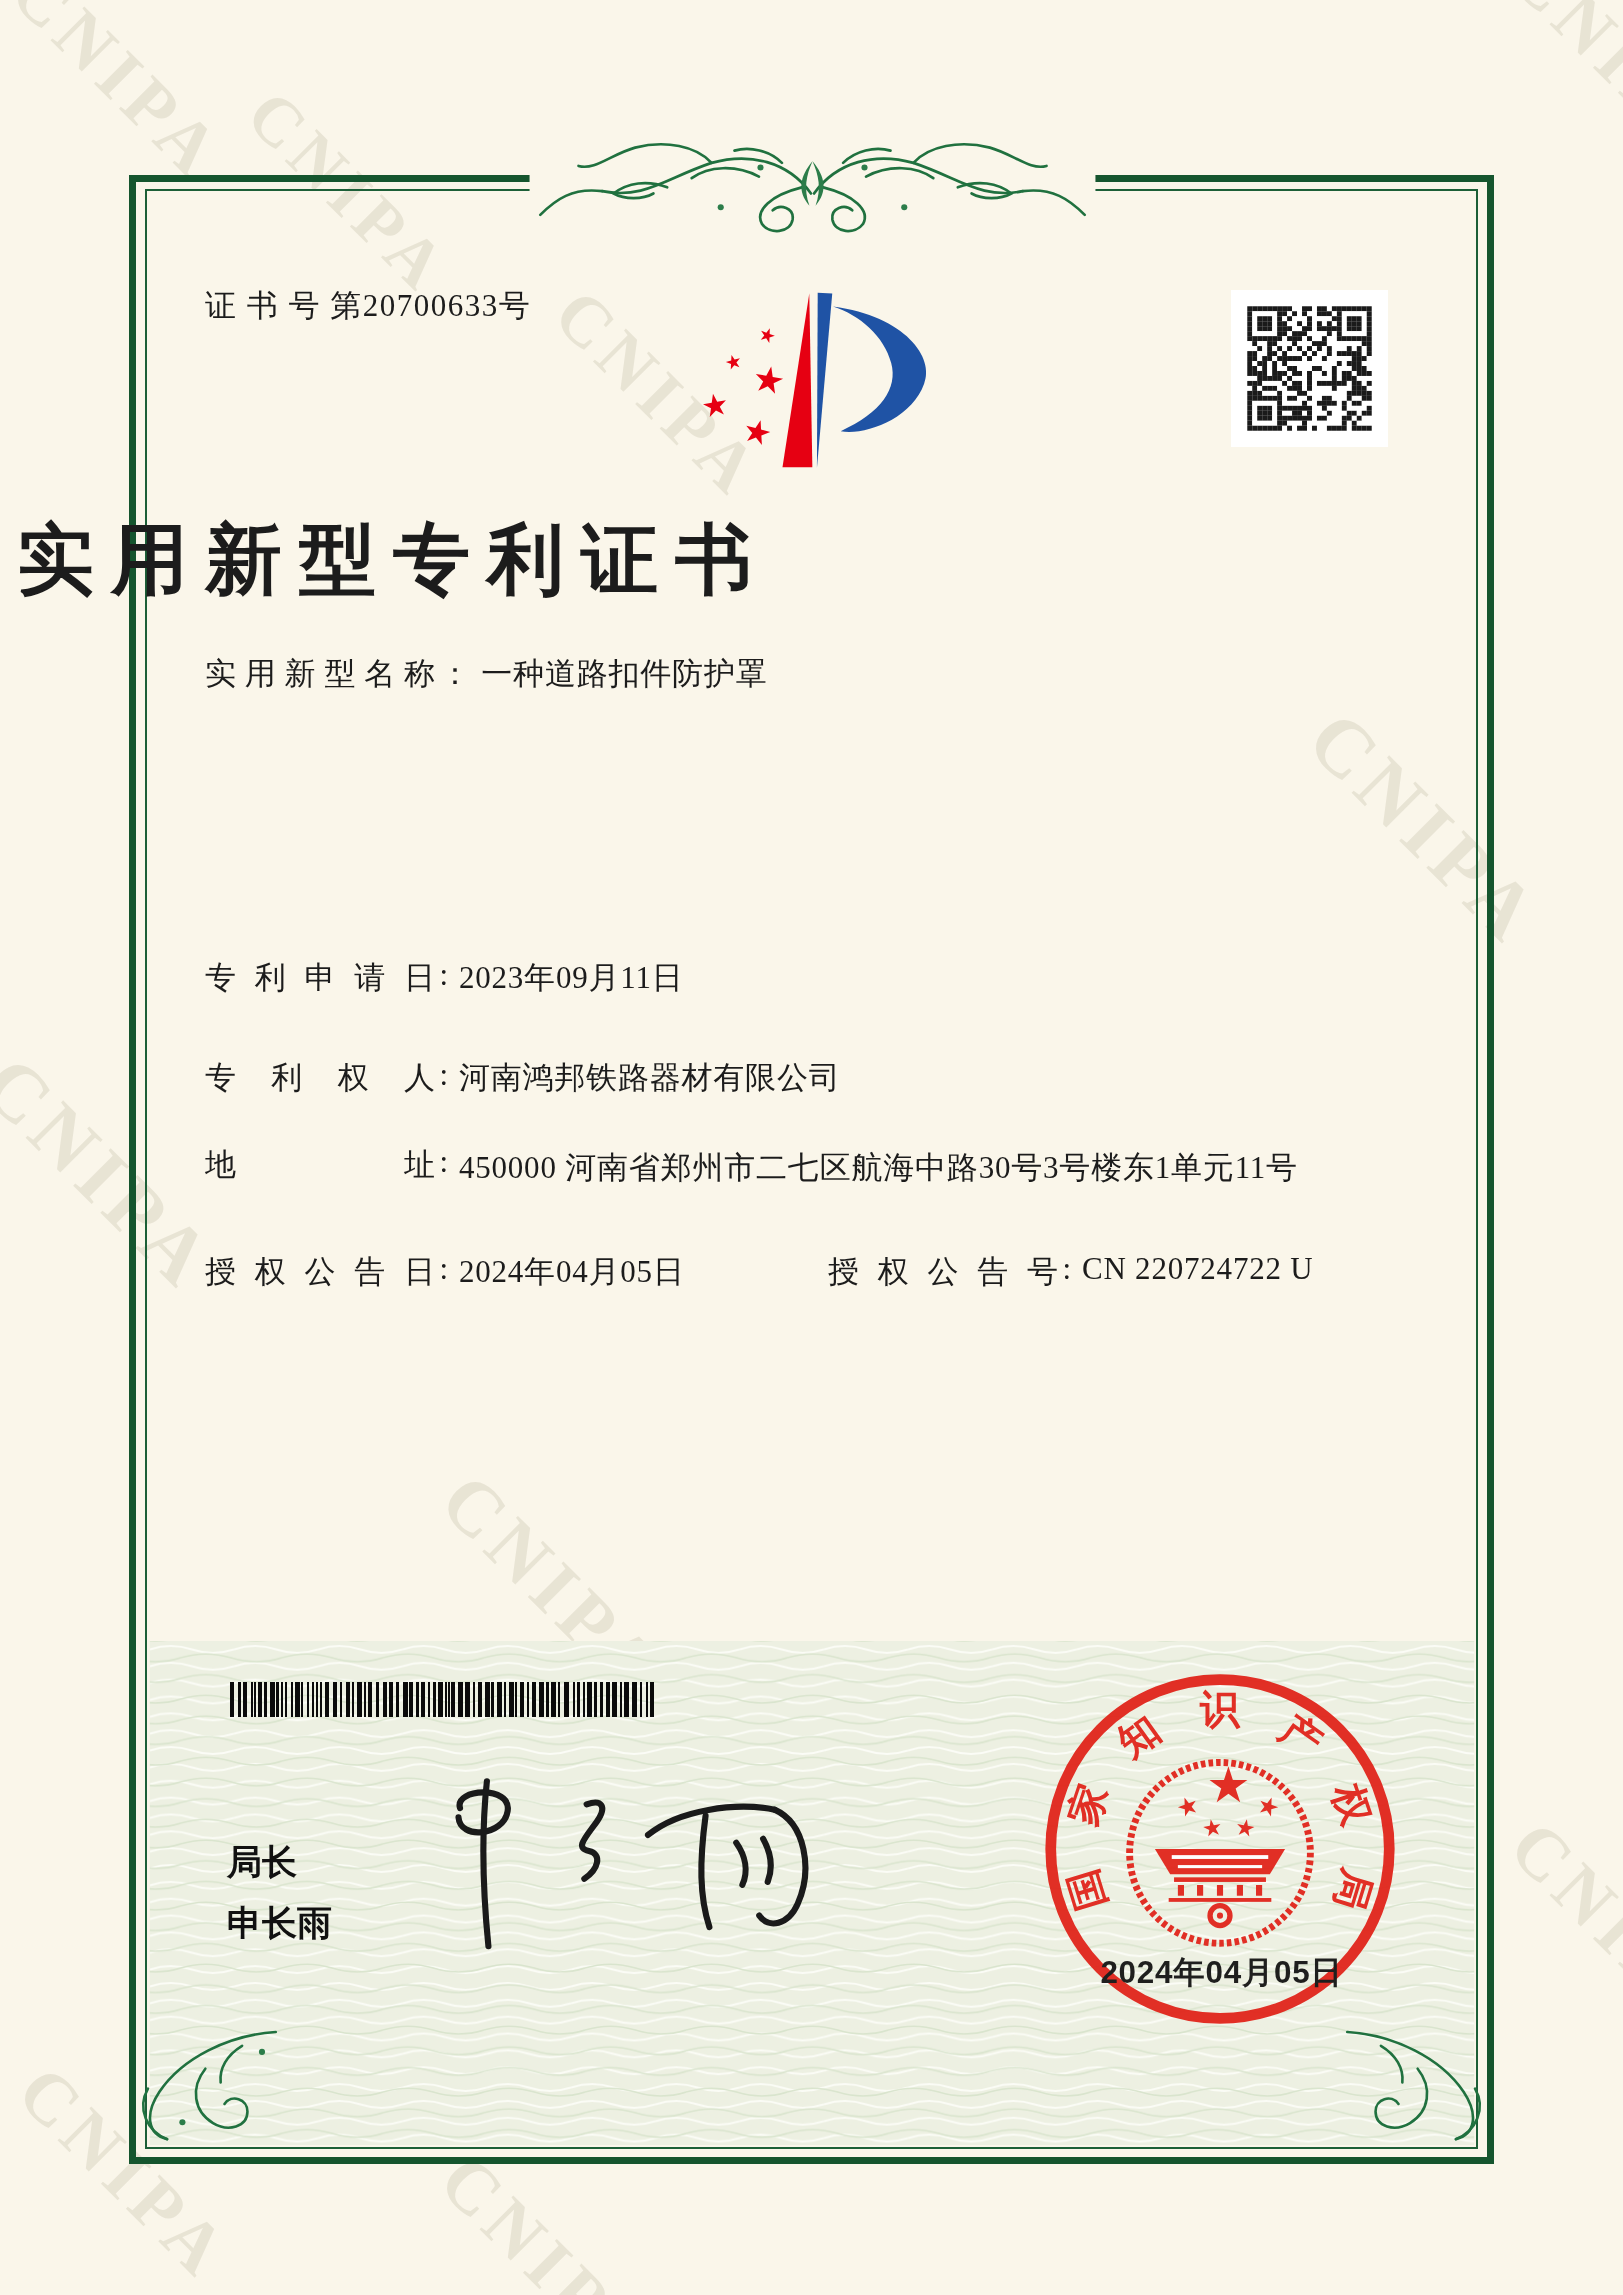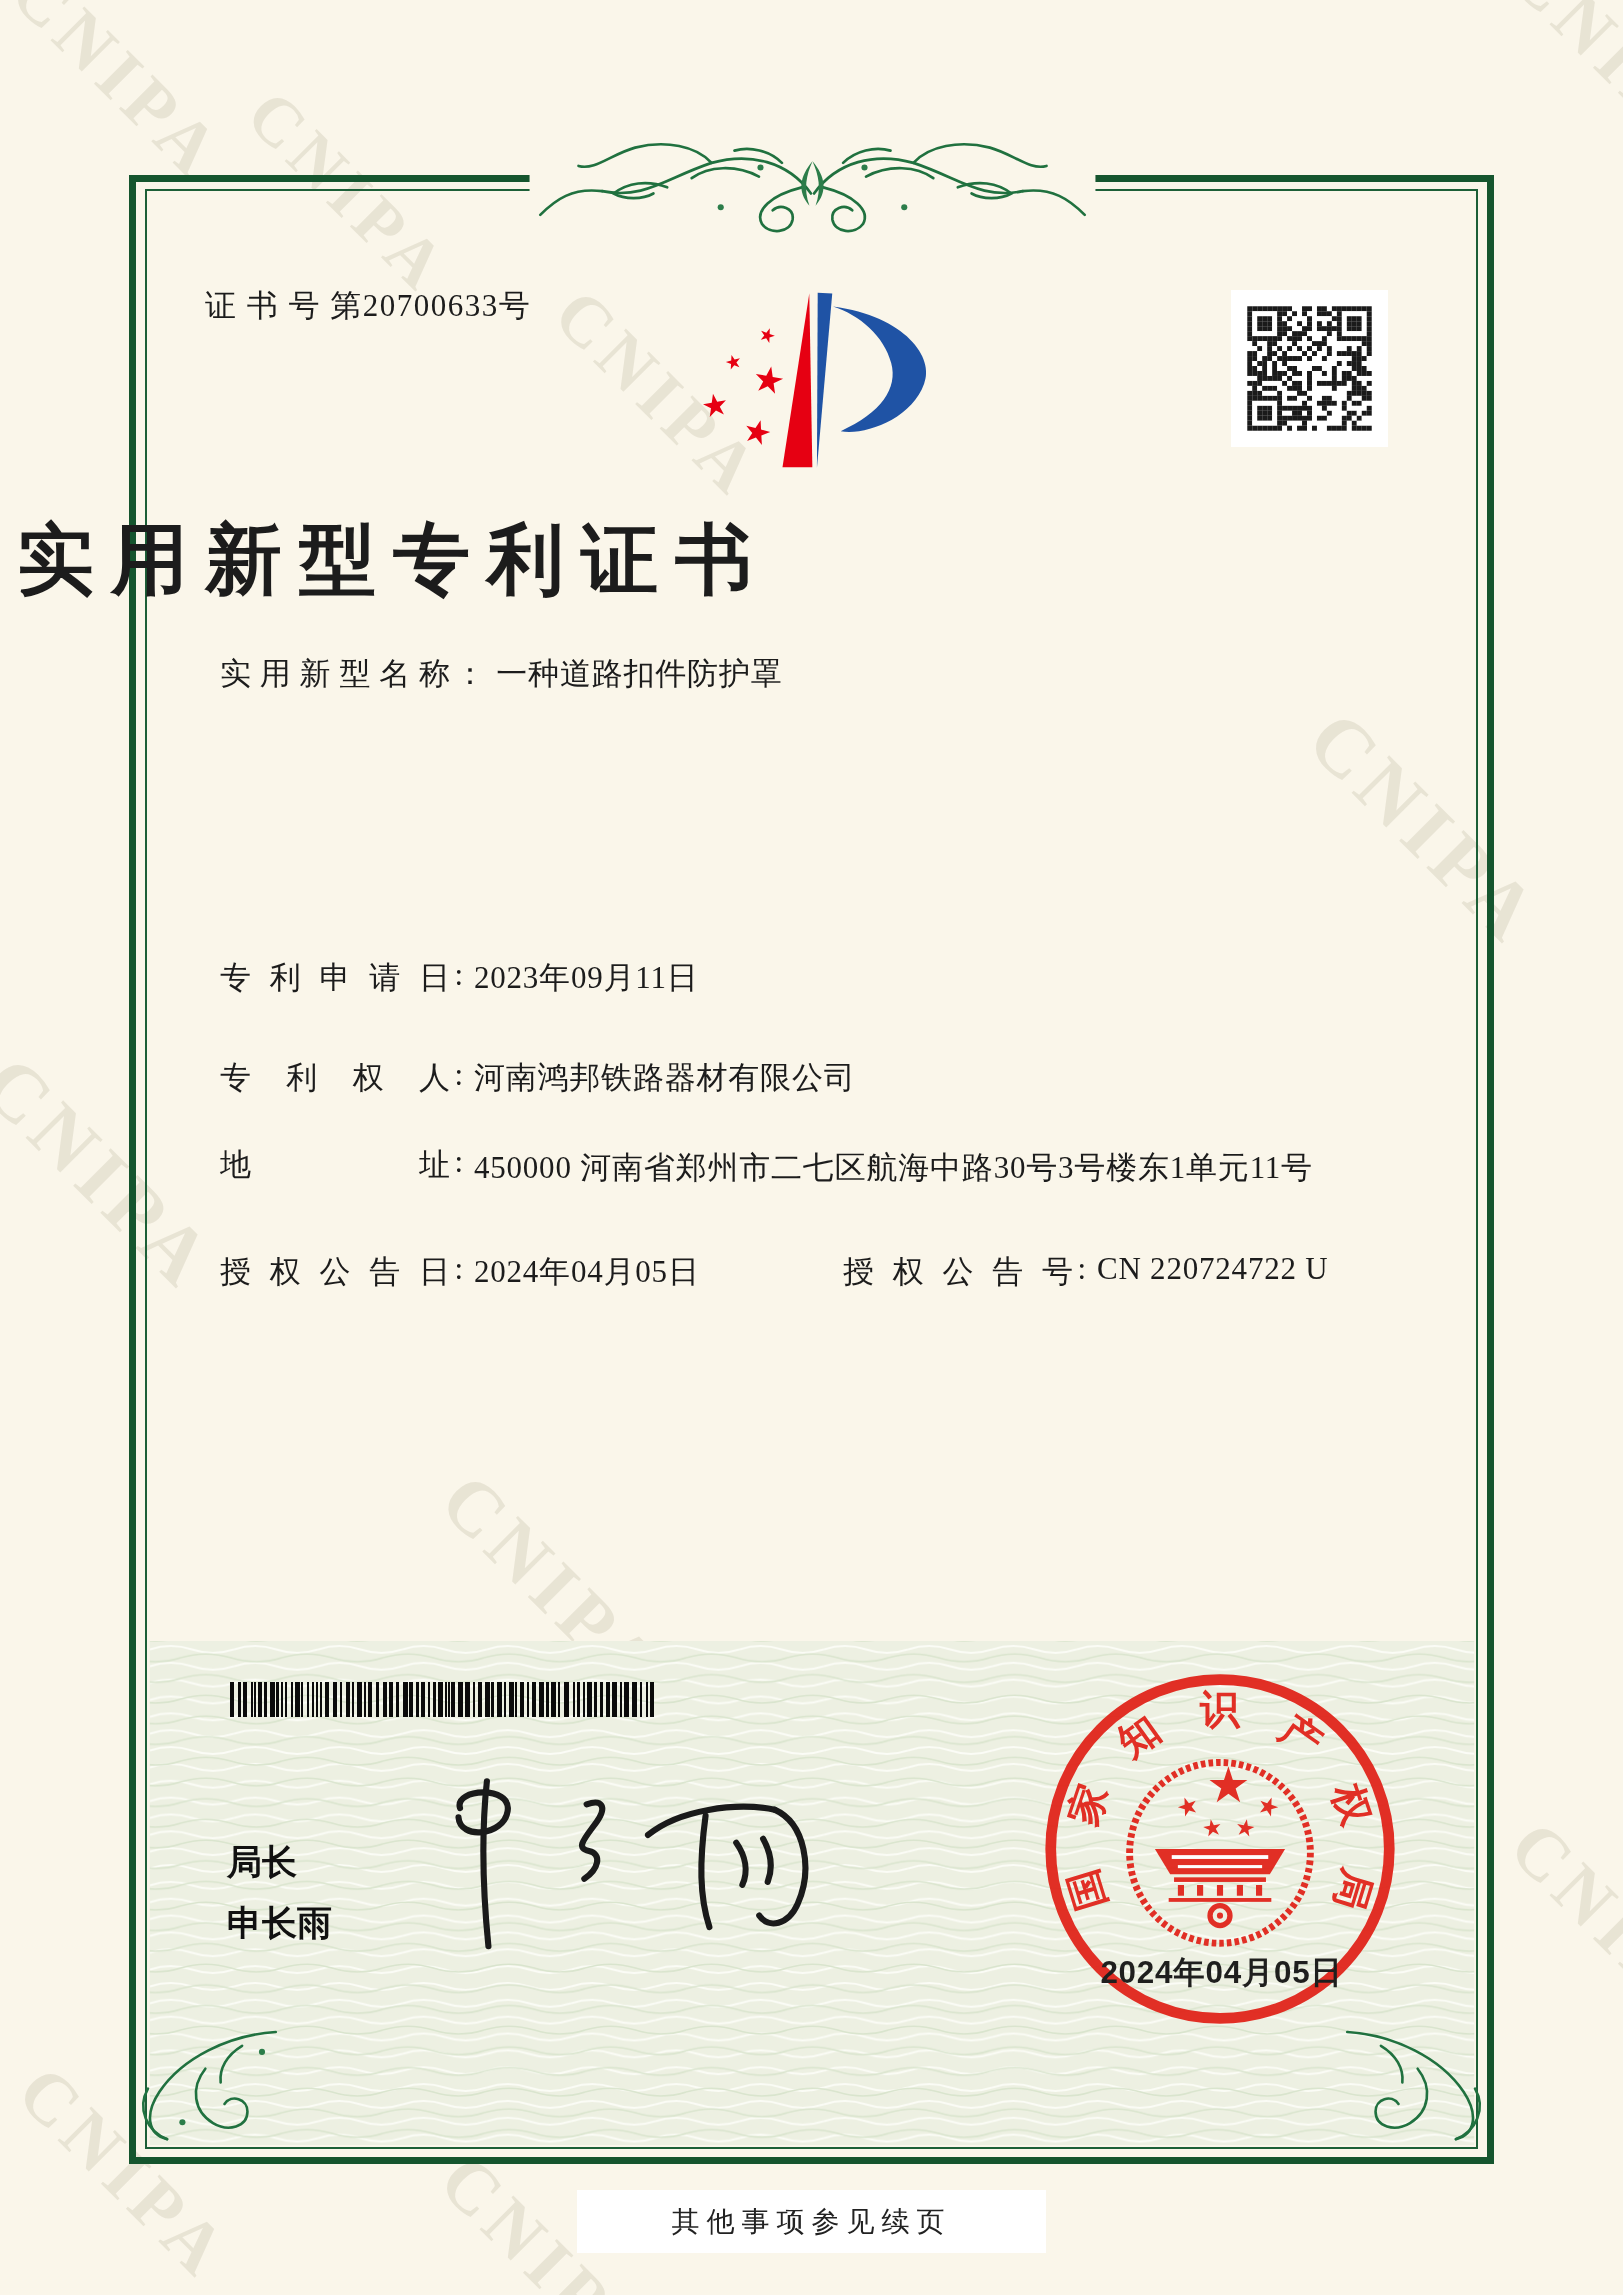--- a/index.html
+++ b/index.html
@@ -21,21 +21,21 @@
     border:2.3px solid #1c5f37;box-sizing:border-box;z-index:3;
   }
   .wavy-wrap{position:absolute;left:149px;top:1641px;z-index:2;}
   .abs{position:absolute;z-index:5;}
   .certno{left:205px;top:285px;font-size:31px;letter-spacing:1.5px;}
   .title{
     left:0;top:509px;width:1623px;font-size:77px;font-weight:bold;
     letter-spacing:17px;text-indent:17px;
   }
   .row{position:absolute;left:205px;font-size:31px;z-index:5;white-space:nowrap;}
-  .flabel{display:inline-block;width:230px;text-align:justify;text-align-last:justify;vertical-align:top;margin-left:15px;}
+  .flabel{display:inline-block;width:230px;text-align:justify;text-align-last:justify;vertical-align:top;}
   .fcolon{display:inline-block;margin:0 10.7px 0 4.6px;vertical-align:top;}
   .fvalue{display:inline-block;vertical-align:top;letter-spacing:0.8px;}
   .fvalue.wide{width:945px;white-space:normal;text-align:justify;line-height:48px;}
   .grant2{position:absolute;left:623px;top:0;}
   .paras{
     left:215px;top:1317px;width:1201px;font-size:28px;line-height:75px;
     text-align:justify;color:#222;
   }
   .paras p{margin:0;text-indent:58px;}
   .director{left:227px;font-size:35px;font-weight:bold;font-family:"Liberation Sans","DejaVu Sans",sans-serif;color:#111;z-index:6;}
@@ -935,16 +935,15 @@
       <circle cx="235" cy="322" r="4" fill="#e1251b"></circle>
       <g fill="#ffffff">
         <rect x="172" y="243" width="126" height="5"></rect>
         <rect x="180" y="256" width="110" height="4"></rect>
       </g>
       <text id="sealDate" x="237" y="410" text-anchor="middle" font-family="'Liberation Sans',sans-serif" font-weight="bold" font-size="41" fill="#141414" letter-spacing="1">2024年04月05日</text>
     </svg>
   </div>
 
 
-  <div class="abs note-box">其他事项参见续页</div>
 
 </div>
 
 
 </body></html>

